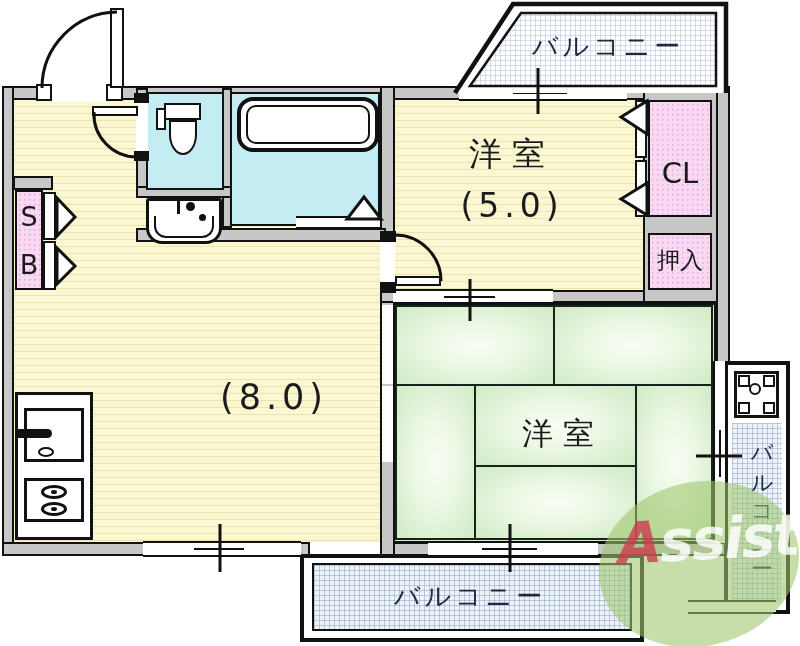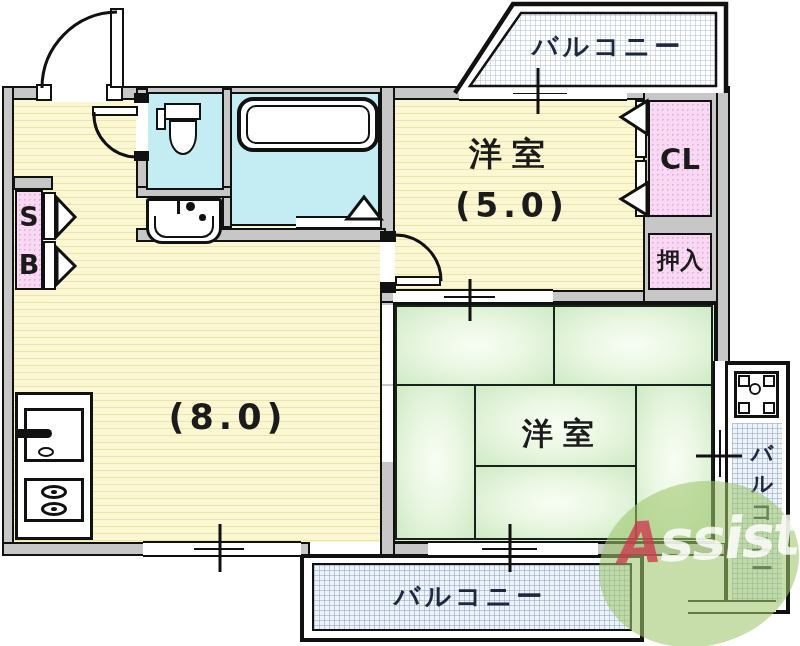--- a/index.html
+++ b/index.html
@@ -18,21 +18,21 @@
      background-image:repeating-linear-gradient(to right,rgba(135,158,190,0.5) 0 1px,transparent 1px 5px),
                       repeating-linear-gradient(to bottom,rgba(135,158,190,0.5) 0 1px,transparent 1px 5px);}
   .win-h{background:#fff;border-top:2.5px solid #111;border-bottom:2.5px solid #111;z-index:5;}
   .win-v{background:#fff;border-left:2.5px solid #111;border-right:2.5px solid #111;z-index:5;}
   .sash-h{position:absolute;left:32%;top:calc(50% - 1px);width:32%;height:2px;background:#111;}
   .sash-v{position:absolute;top:38%;left:calc(50% - 1px);height:26%;width:2px;background:#111;}
   .panel{background:#fff;border:2.5px solid #111;z-index:5;}
   .opening{background:#fff;z-index:4;}
   .jamb-b{background:#111;z-index:5;}
   .fixture{background:#fff;border:3px solid #111;z-index:4;}
-  .lbl{position:absolute;color:#1b1b1b;font-weight:bold;text-align:center;z-index:7;line-height:1.1;}
+  .lbl{position:absolute;color:#1b1b1b;font-weight:normal;text-align:center;z-index:7;line-height:1.1;}
   .tatami{background:#d9f0cf;border:2.5px solid #111;z-index:3;}
   .mat{position:absolute;box-sizing:border-box;border:2px solid #16231a;
        background:radial-gradient(ellipse at center,#f8fdf4 0%,#eaf7e2 45%,#cfeac5 100%);}
   .balc{background:#fff;border:4px solid #111;z-index:3;}
   svg.overlay{position:absolute;left:0;top:0;z-index:6;pointer-events:none;}
   #logo-ellipse{left:598px;top:482px;width:202px;height:164px;border-radius:50%;
       background:rgba(158,199,108,0.58);transform:rotate(-14deg);z-index:8;}
   #logo-text{left:608px;top:508px;width:200px;font-size:57px;font-style:italic;font-weight:bold;
       letter-spacing:-2px;z-index:9;transform:rotate(-3deg);}
   #logo-text .lg-a{color:rgba(205,57,77,0.78);}
@@ -181,29 +181,29 @@
     <path d="M57,198 L75,217 L57,236 Z" fill="#ffffff" stroke="#111" stroke-width="3"></path>
     <path d="M57,248 L75,266 L57,284 Z" fill="#ffffff" stroke="#111" stroke-width="3"></path>
 
     <path d="M538,68 V114" stroke="#111" stroke-width="3"></path>
     <path d="M220,524 V572" stroke="#111" stroke-width="3"></path>
     <path d="M510,524 V572" stroke="#111" stroke-width="3"></path>
     <path d="M470,279 V321" stroke="#111" stroke-width="3"></path>
     <path d="M696,456 H742" stroke="#111" stroke-width="3"></path>
   </svg>
 
-  <div class="lbl" style="left:128px;top:398px;width:200px;font-size:35px;letter-spacing:5px;">(8.0)</div>
+  <div class="lbl" style="left:128px;top:378px;width:200px;font-size:35px;letter-spacing:5px;text-align:right;">(8.0)</div>
 
   <div class="lbl" style="left:412px;top:136px;width:200px;font-size:33px;letter-spacing:10px;">洋室</div>
   <div class="lbl" style="left:412px;top:188px;width:200px;font-size:33px;letter-spacing:5px;">(5.0)</div>
 
   <div class="lbl" style="left:463px;top:416px;width:200px;font-size:31px;letter-spacing:10px;">洋室</div>
 
 
-  <div class="lbl" style="left:648px;top:144px;width:64px;font-size:29px;">CL</div>
+  <div class="lbl" style="left:648px;top:158px;width:64px;font-size:29px;">CL</div>
   <div class="lbl" style="left:645px;top:248px;width:70px;font-size:23px;">押入</div>
 
   <div class="lbl" style="left:15px;top:202px;width:28px;font-size:27px;">S</div>
   <div class="lbl" style="left:15px;top:250px;width:28px;font-size:27px;">B</div>
 
   <div class="lbl" style="left:508px;top:32px;width:200px;font-size:26px;letter-spacing:4px;color:#1d2740;">バルコニー</div>
 
   <div class="abs" id="logo-ellipse"></div>
   <div class="abs lbl" id="logo-text">
     <span class="lg-a">A</span><span class="lg-rest">ssist</span>

